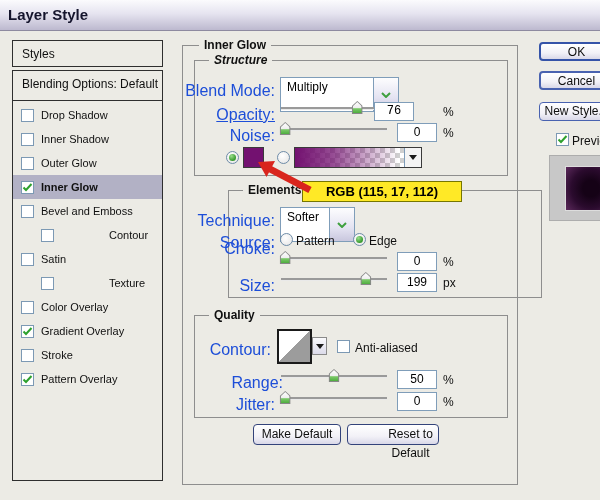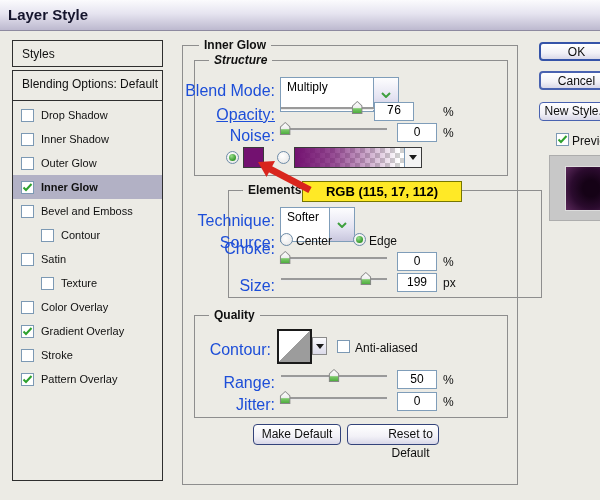--- a/index.html
+++ b/index.html
@@ -12,21 +12,21 @@
     border-bottom:1px solid #8E8AA0;padding-left:7px;}
   .title-text{left:8px;top:0;line-height:29px;font-size:15px;font-weight:bold;color:#14142C;}
   .watermark{right:6px;top:0;line-height:29px;font-size:11px;color:#90909C;letter-spacing:.5px;white-space:nowrap;}
   
   .panelbox{border:1px solid #2E2E2E;background:#ECEBE5;box-sizing:border-box;}
   .styles-header{left:12px;top:40px;width:151px;height:27px;}
   .blending-box{left:12px;top:70px;width:151px;height:41px;}
   .list-box{left:12px;top:100px;width:151px;height:381px;}
   .boxlabel{font-size:12px;color:#101010;padding:6px 0 0 9px;}
   .style-row{position:relative;height:24px;display:flex;align-items:center;padding-left:8px;box-sizing:border-box;font-size:11px;color:#101010;}
-  .style-row.indent{padding-left:28px;}
+  .style-row.indent{padding-left:28px;gap:48px;}
   .style-row.selected{background:#B2B1C5;font-weight:bold;}
   .cb{width:13px;height:13px;background:#fff;border:1px solid #7C99B4;box-sizing:border-box;
       display:inline-flex;align-items:center;justify-content:center;flex:0 0 auto;}
   .cb svg{display:block;}
   .row-label{margin-left:7px;white-space:nowrap;}
   
   .fieldset{border:1px solid #8E8E8E;box-sizing:border-box;}
   .legend{position:absolute;top:-8px;left:14px;background:#ECEBE5;padding:0 5px;
           font-size:12px;font-weight:bold;color:#101010;white-space:nowrap;}
   .main-pane{left:182px;top:45px;width:336px;height:440px;}
@@ -220,21 +220,21 @@
   <div class="dd-text">Softer</div>
   <div class="dd-btn">
     <svg width="10" height="6" viewBox="0 0 10 6">
         <path d="M1 1 L5 5 L9 1" stroke="#3FA03F" stroke-width="2" fill="none"></path>
       </svg>
   </div>
 </div>
 
 <div class="abs flabel" style="left:180px;top:234px;width:95px;">Source:</div>
 <div class="abs radio" style="left:280px;top:233px;"></div>
-<div class="abs unit" style="left:296px;top:234px;">Center</div>
+<div class="abs unit" style="left:296px;top:234px;">Pattern</div>
 <div class="abs radio on" style="left:353px;top:233px;"></div>
 <div class="abs unit" style="left:369px;top:234px;">Edge</div>
 
 <div class="abs flabel" style="left:180px;top:240px;width:95px;">Choke:</div>
 <div class="abs slider" style="left:281px;top:251px;width:106px;">
   <div class="track"></div>
   <div class="thumb" style="left:4%;"></div>
 </div>
 <div class="abs val-box" style="left:397px;top:252px;">0</div>
 <div class="abs unit" style="left:443px;top:255px;">%</div>
@@ -251,21 +251,21 @@
   <div class="legend">Quality</div>
 </div>
 <div class="abs flabel" style="left:180px;top:341px;width:91px;">Contour:</div>
 <div class="abs contour-thumb"></div>
 <div class="abs contour-btn">
     <div class="tri-down"></div>
   </div>
 <div class="abs cb" style="left:337px;top:340px;"></div>
 <div class="abs unit" style="left:355px;top:341px;">Anti-aliased</div>
 
-<div class="abs flabel" style="left:180px;top:374px;width:95px;">Range:</div>
+<div class="abs flabel" style="left:188px;top:374px;width:95px;">Range:</div>
 <div class="abs slider" style="left:281px;top:369px;width:106px;">
   <div class="track"></div>
   <div class="thumb" style="left:50%;"></div>
 </div>
 <div class="abs val-box" style="left:397px;top:370px;">50</div>
 <div class="abs unit" style="left:443px;top:373px;">%</div>
 
 <div class="abs flabel" style="left:180px;top:396px;width:95px;">Jitter:</div>
 <div class="abs slider" style="left:281px;top:391px;width:106px;">
   <div class="track"></div>

